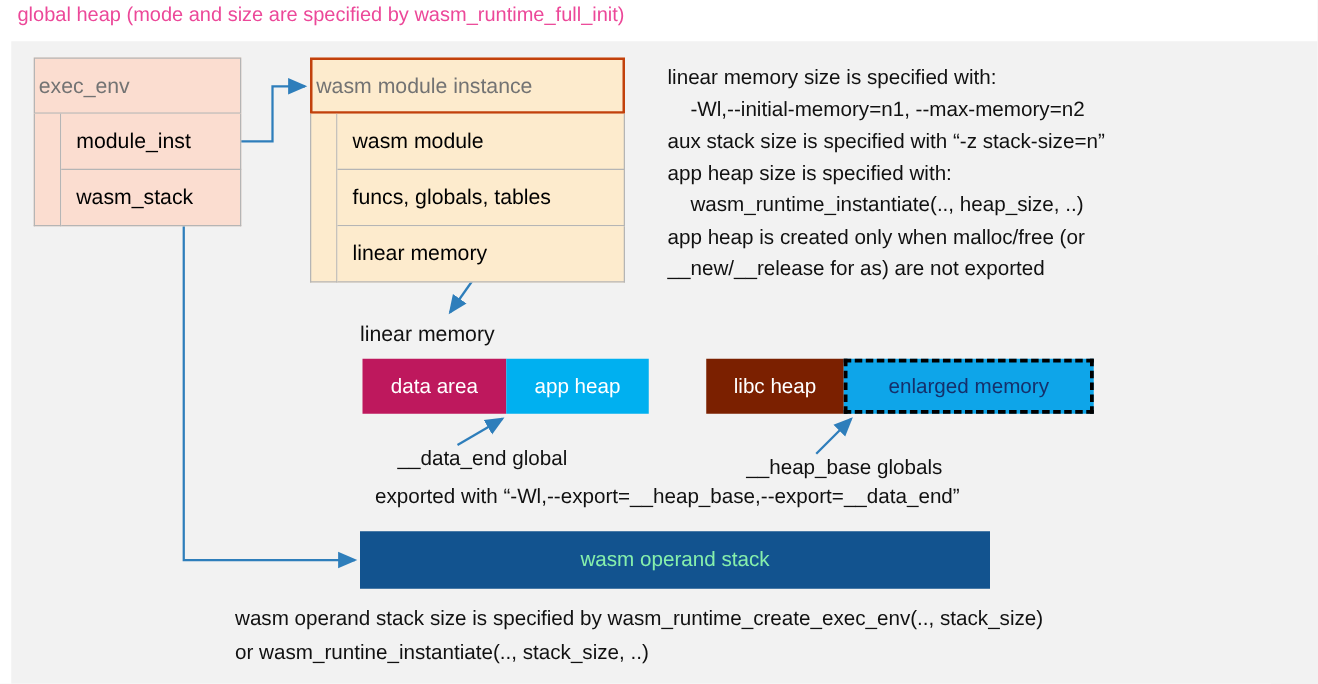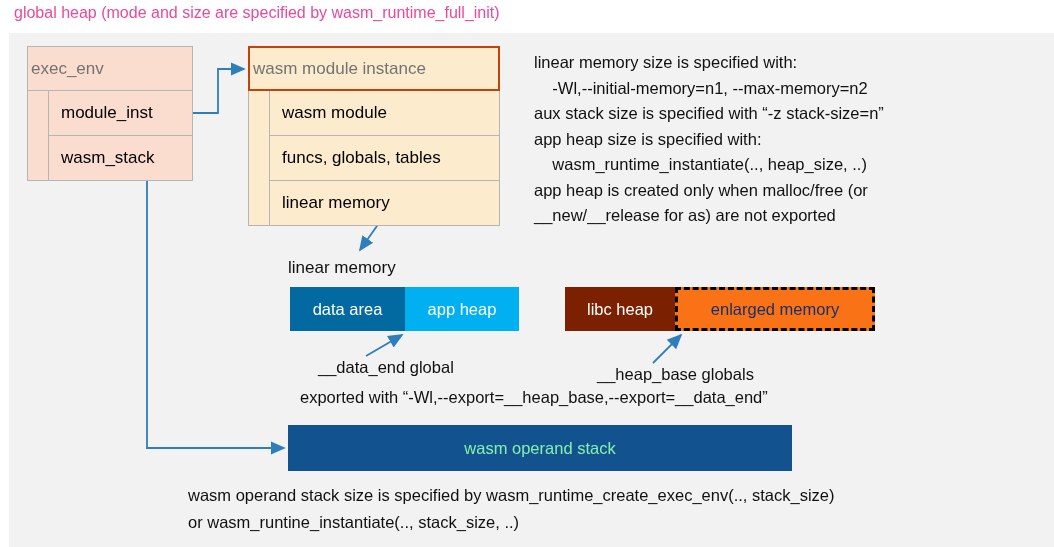--- a/index.html
+++ b/index.html
@@ -64,21 +64,21 @@
     position:absolute;left:288px;top:258px;
     font-size:17px;color:#111;
   }
   .membar{position:absolute;left:290px;top:287px;height:44px;display:flex;}
   .seg{
     box-sizing:border-box;height:44px;
     display:flex;align-items:center;justify-content:center;
     font-size:16.5px;color:#ffffff;white-space:nowrap;
   }
   .seg.dashed{
-    background:#f97316;color:#15306b;
+    background:#0ea5e9;color:#15306b;
     border:3px dashed #000000;
   }
 
   
   .ann{position:absolute;font-size:16.5px;color:#111;white-space:nowrap;}
   #ann-data-end{left:318px;top:358px;}
   #ann-heap-base{left:597px;top:365px;}
   #ann-exported{left:300px;top:388px;}
 
   
@@ -148,21 +148,21 @@
   <div class="notes">linear memory size is specified with:
     -Wl,--initial-memory=n1, --max-memory=n2
 aux stack size is specified with “-z stack-size=n”
 app heap size is specified with:
     wasm_runtime_instantiate(.., heap_size, ..)
 app heap is created only when malloc/free (or
 __new/__release for as) are not exported</div>
 
   <div class="lm-label">linear memory</div>
   <div class="membar" id="membar">
-      <div class="seg" style="width: 115px; background: #0369a1;">data area</div>
+      <div class="seg" style="width: 115px; background: #be185d;">data area</div>
       <div class="seg" style="width: 114px; background: rgb(0, 176, 240);">app heap</div>
       <div class="seg" style="width: 110px; background: rgb(123, 32, 0); margin-left: 46px;">libc heap</div>
       <div class="seg dashed" style="width: 200px;">enlarged memory</div>
     </div>
 
   <div class="ann" id="ann-data-end">__data_end global</div>
   <div class="ann" id="ann-heap-base">__heap_base globals</div>
   <div class="ann" id="ann-exported">exported with “-Wl,--export=__heap_base,--export=__data_end”</div>
 
   <div id="opstack" style="background: rgb(18, 83, 143);">wasm operand stack</div>

